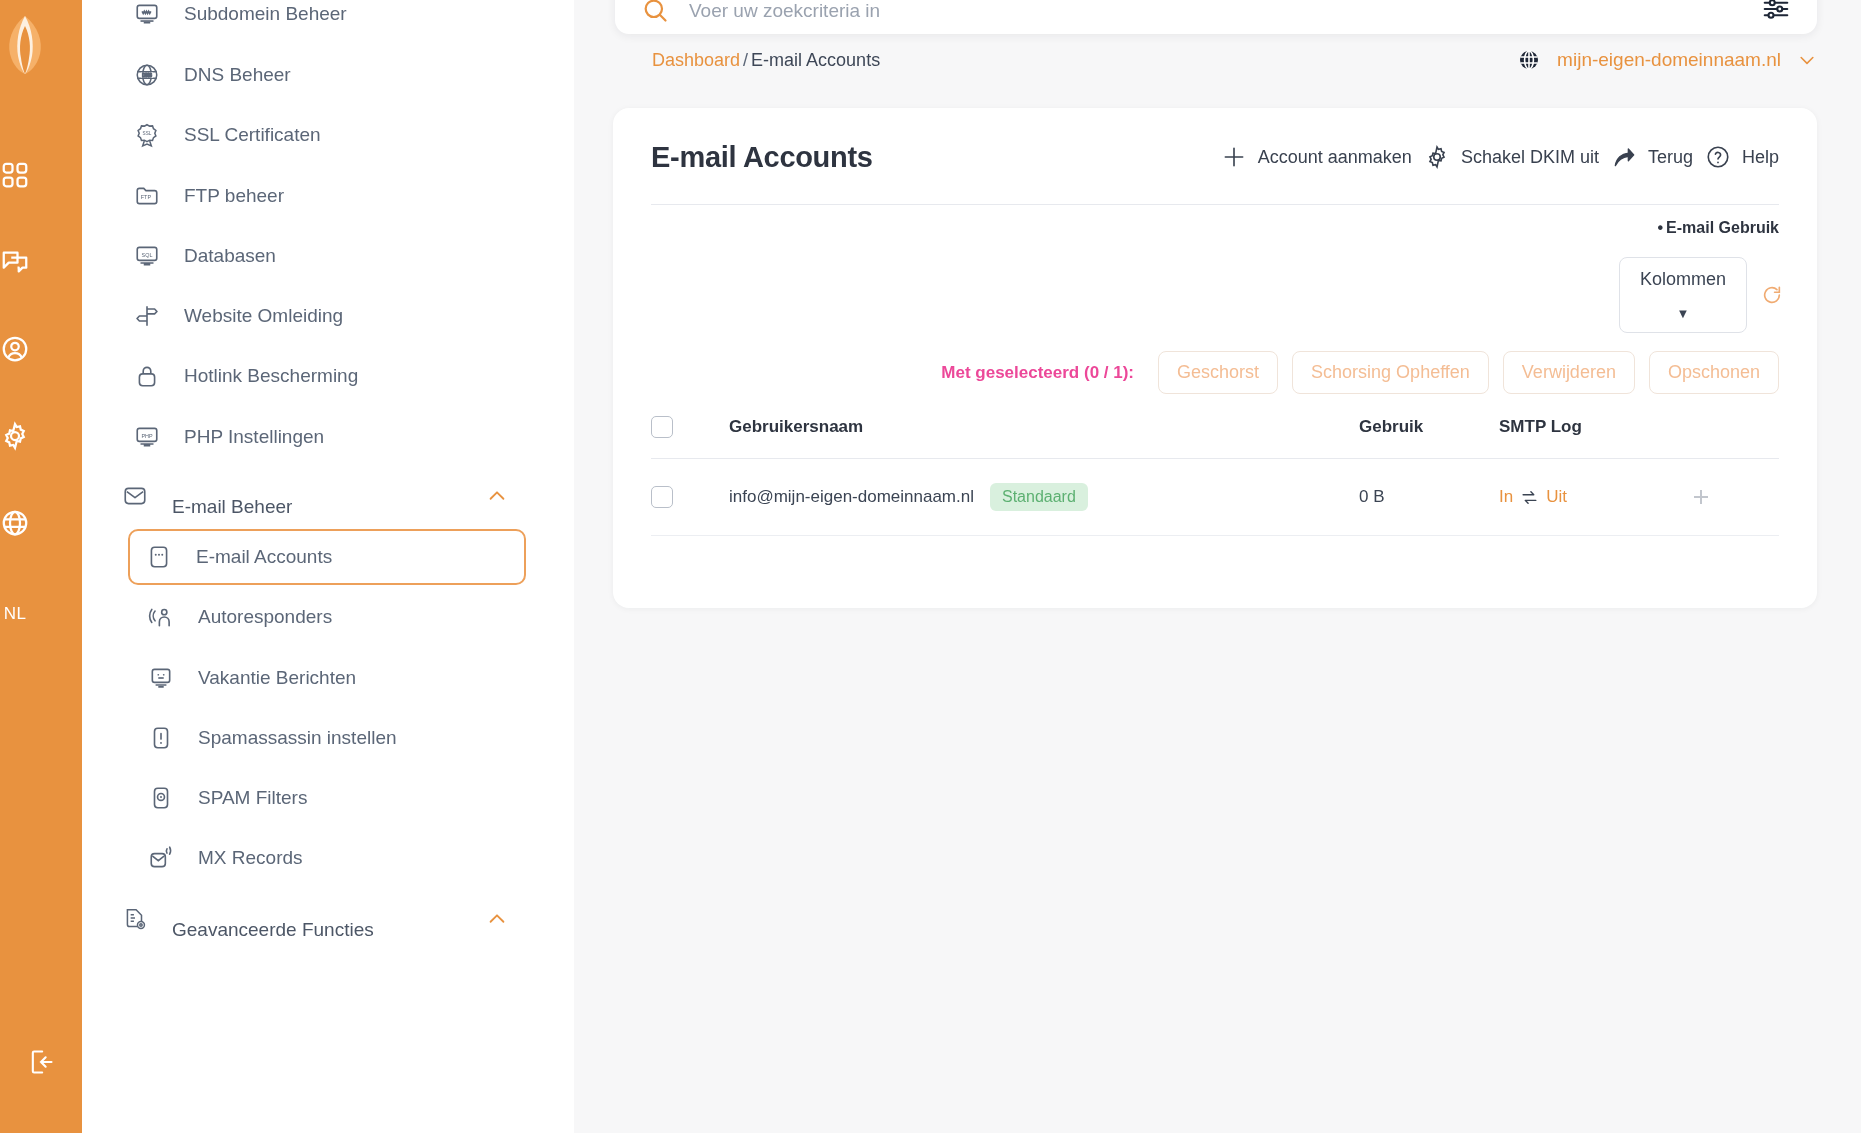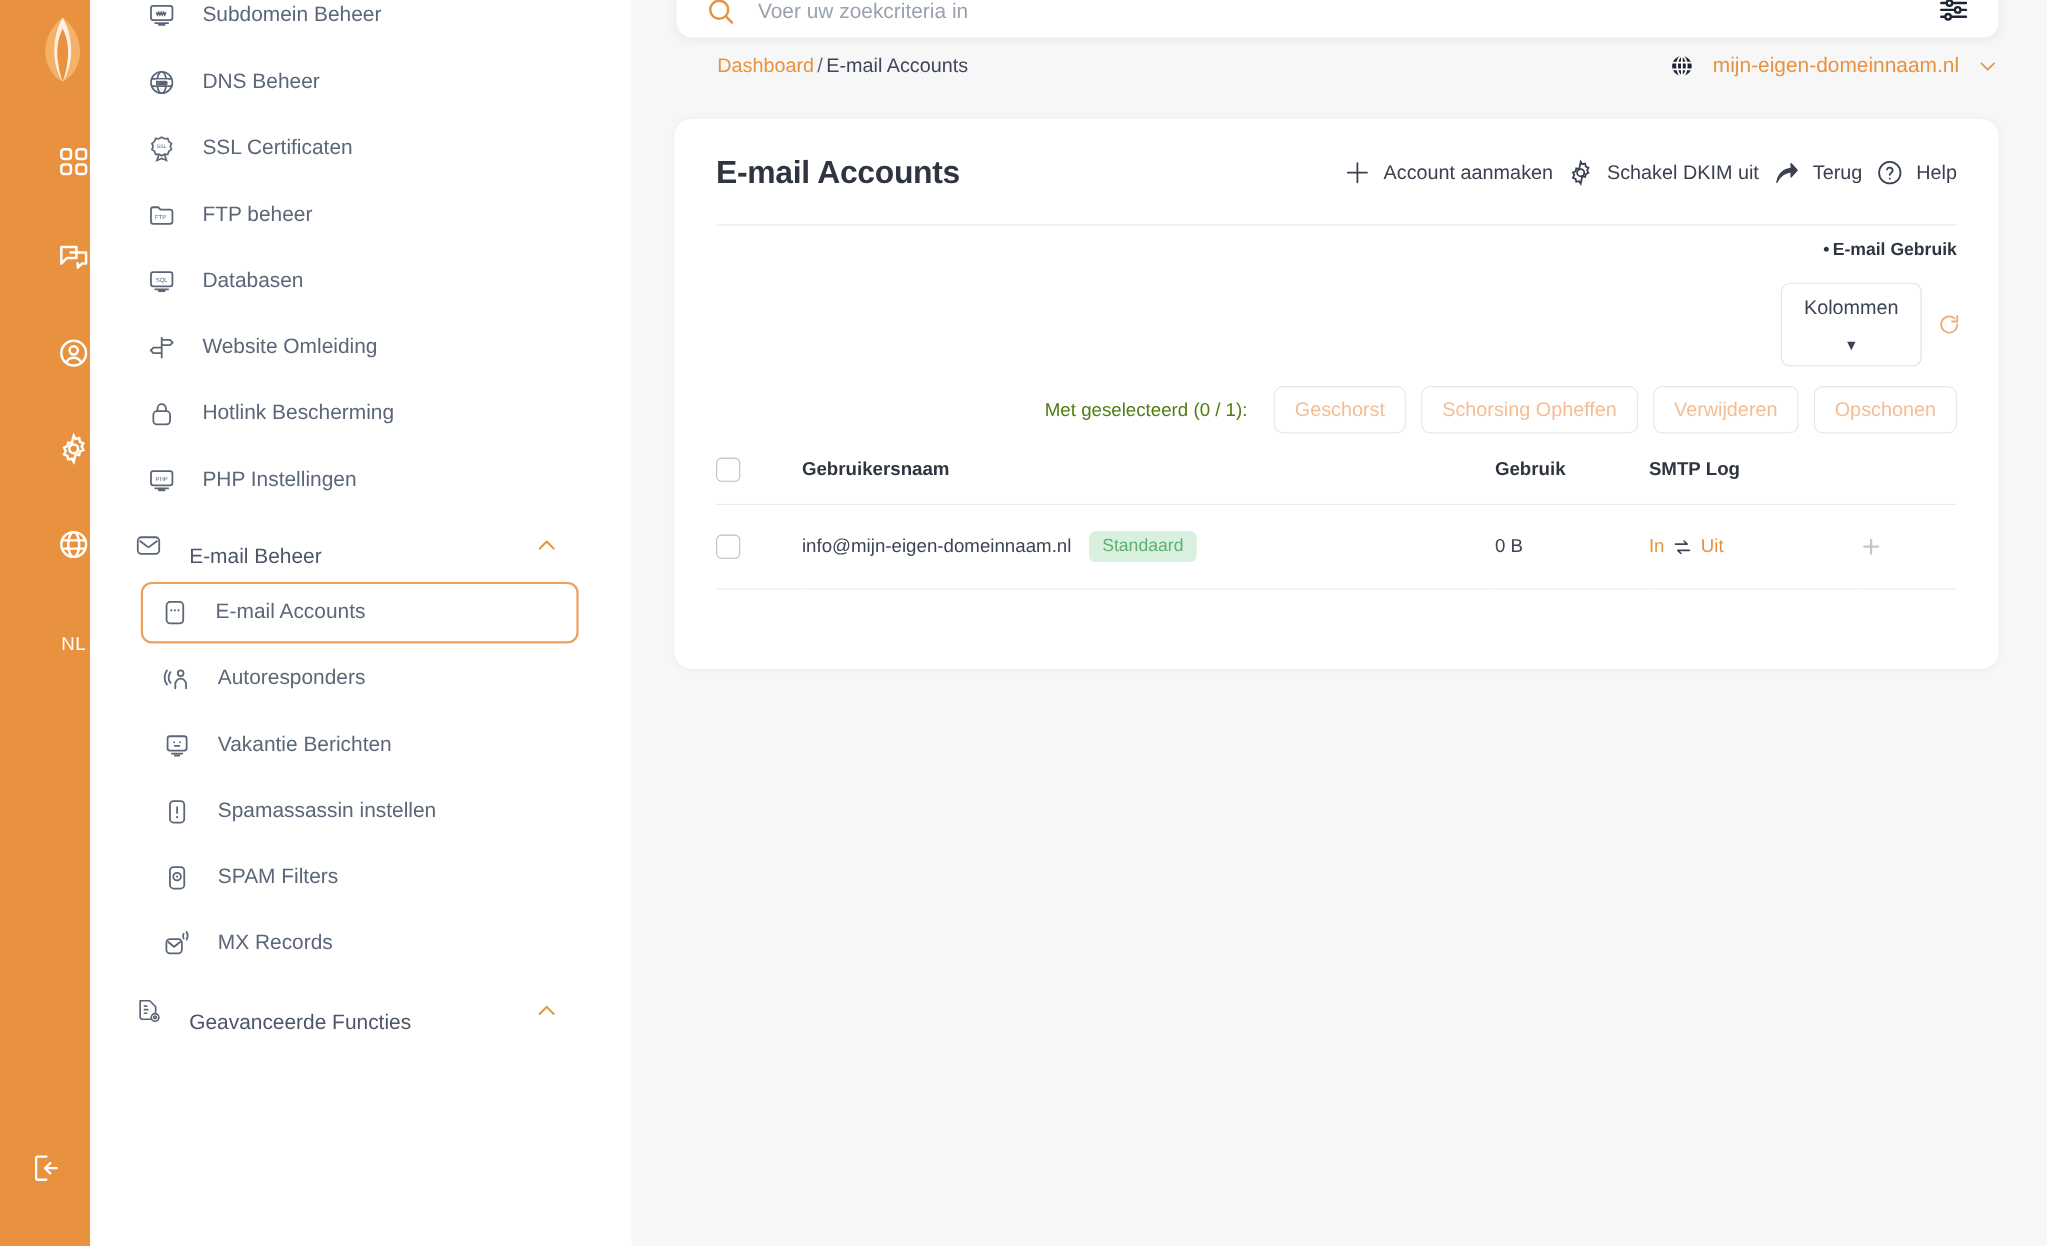--- a/index.html
+++ b/index.html
@@ -6,21 +6,21 @@
   html, body {
     width: 1861px; height: 1133px;
     font-family: "Liberation Sans", sans-serif;
     background: #f7f7f8; overflow: hidden;
   }
 
   
   .rail {
     position: absolute; left: 0; top: 0; width: 82px; height: 1133px;
     background: #e8923f;
-    display: flex; flex-direction: column; align-items: flex-end;
+    display: flex; flex-direction: column; align-items: flex-start; gap: 28px;
   }
   .rail-logo { margin-top: 14px; width: 50px; height: 62px; }
   .rail-icons { margin-top: 56px; display: flex; flex-direction: column; align-items: center; gap: 57px; }
   .rail-ico { width: 30px; height: 30px; display: block; }
   .rail-ico svg { width: 30px; height: 30px; display: block; }
   .rail-lang { color: #fff; font-size: 17px; letter-spacing: .5px; margin-top: 9px; }
   .rail-logout { position: absolute; bottom: 57px; left: 50%; transform: translateX(-50%); }
   .rail-logout svg { width: 28px; height: 28px; display: block; }
 
   
@@ -100,21 +100,21 @@
   .kol-btn {
     display: flex; align-items: center; gap: 16px; border: 1px solid #dfe2e8;
     border-radius: 8px; padding: 11px 20px; font-size: 18px; color: #3b4453;
     background: #fff; cursor: pointer; font-family: "Liberation Sans", sans-serif; flex-direction: column;
   }
   .kol-btn .kcar { font-size: 13px; color: #3b4453; }
   .refresh { width: 22px; height: 22px; cursor: pointer; }
   .refresh svg { width: 22px; height: 22px; display: block; }
 
   .bulk { display: flex; justify-content: flex-end; align-items: center; gap: 14px; padding: 18px 38px 0 0; }
-  .bulk-label { font-size: 17px; font-weight: normal; color: #4d7c0f; margin-right: 10px; white-space: nowrap; }
+  .bulk-label { font-size: 17px; font-weight: bold; color: #ec4899; margin-right: 10px; white-space: nowrap; }
   .bulk-btn {
     border: 1px solid #f0e4da; border-radius: 8px; background: #fff;
     padding: 10px 18px; font-size: 18px; color: #f4bd94; cursor: pointer;
     font-family: "Liberation Sans", sans-serif; white-space: nowrap;
   }
 
   
   table.tbl { width: calc(100% - 76px); margin: 22px 38px 0 38px; border-collapse: collapse; }
   table.tbl th {
     text-align: left; font-size: 17px; font-weight: bold; color: #2e3440;

